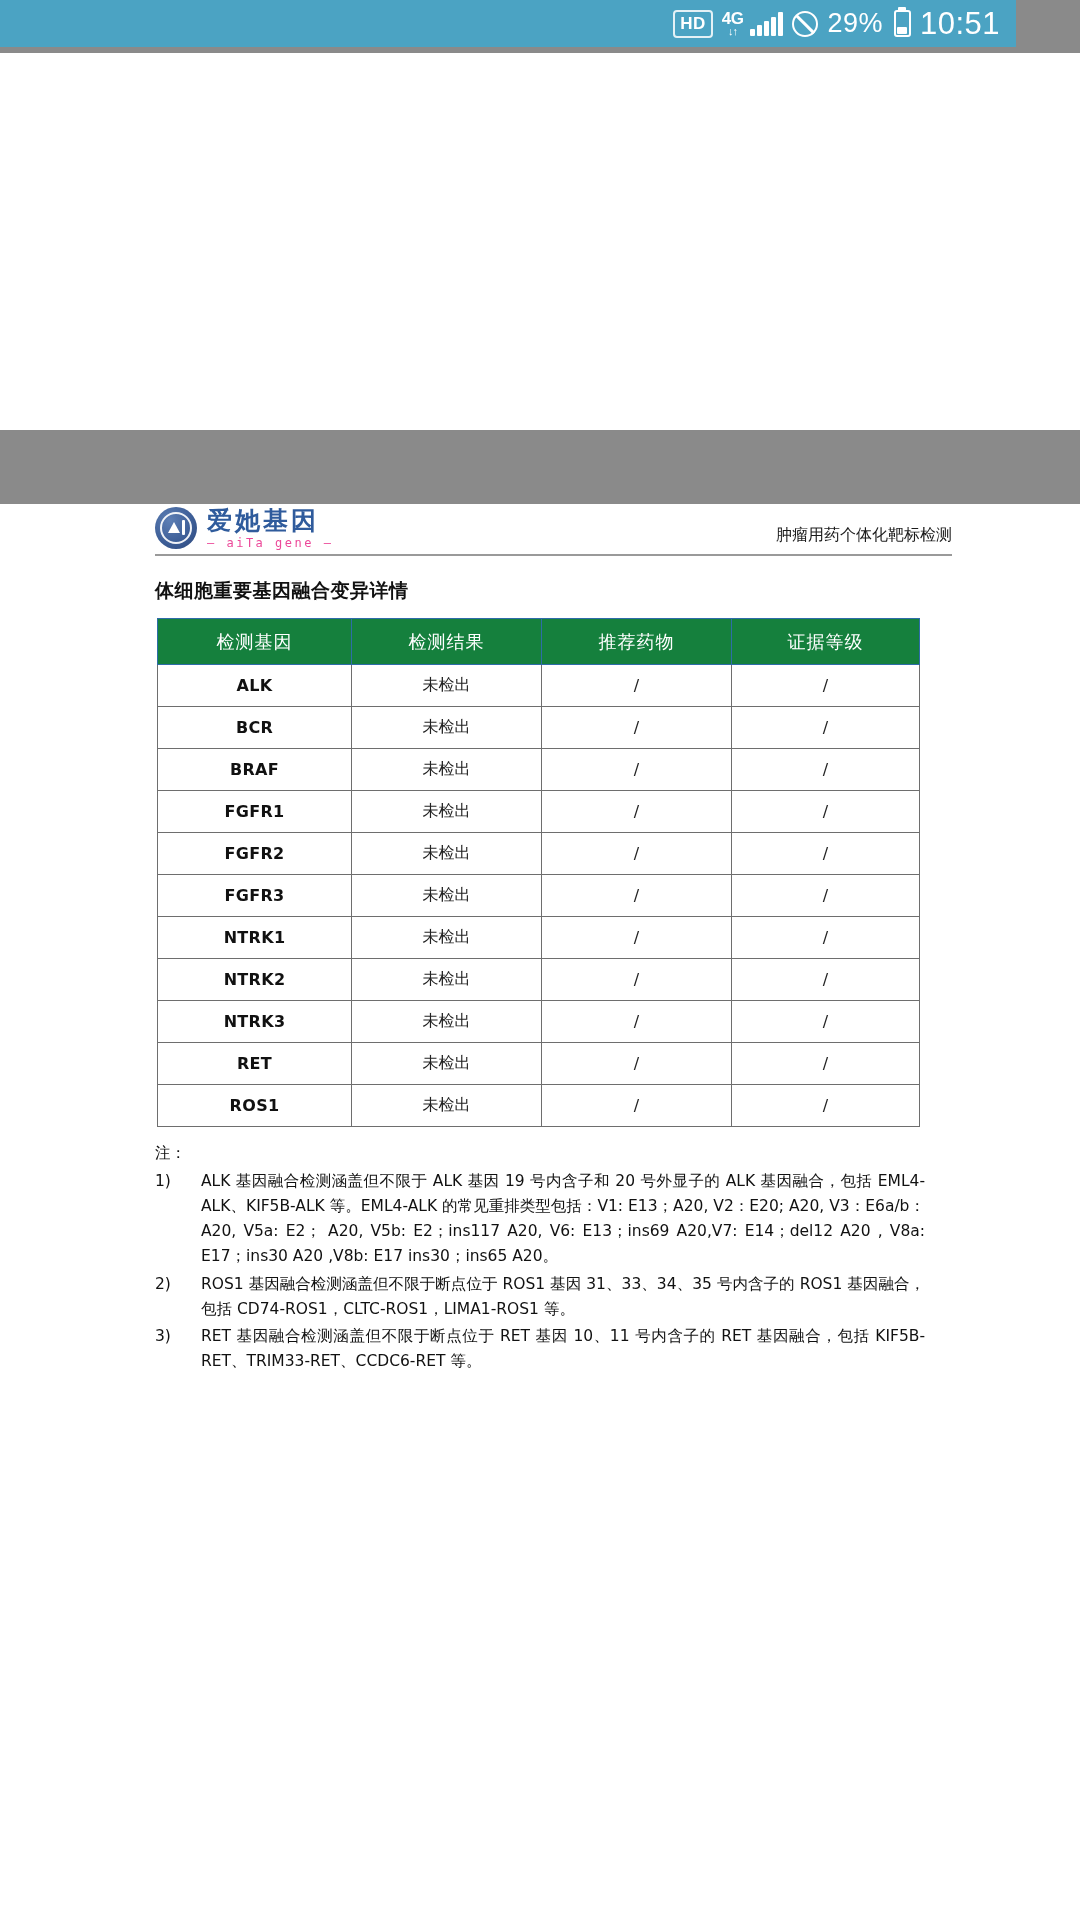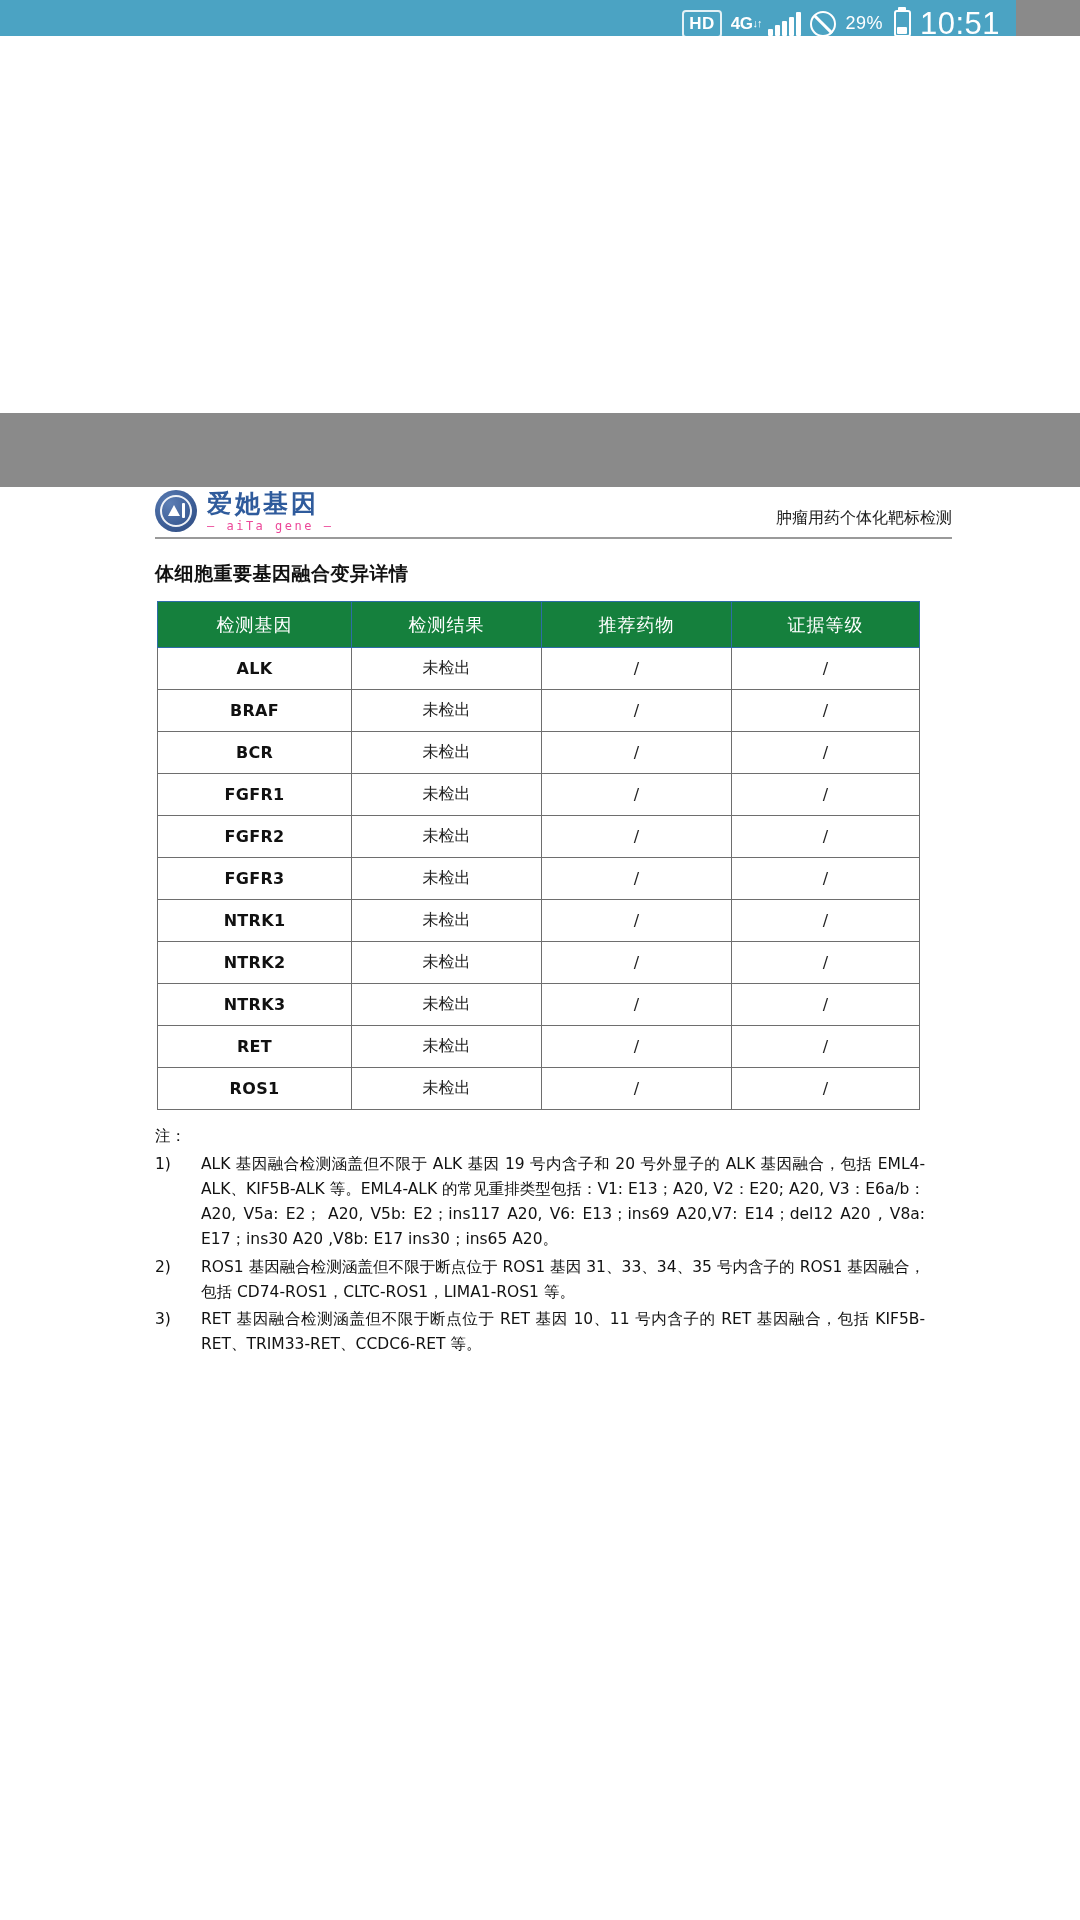--- a/index.html
+++ b/index.html
@@ -22,55 +22,55 @@
   }
   .sb-group { display: flex; align-items: center; gap: 9px; }
   .hd-badge {
     border: 2px solid rgba(255,255,255,.85);
     border-radius: 4px;
     font-size: 17px; font-weight: bold;
     line-height: 1; padding: 3px 5px 4px 5px;
     letter-spacing: .5px;
     color: #ffffff;
   }
-  .net-block { display: flex; flex-direction: row; align-items: center; line-height: 1; }
+  .net-block { display: flex; flex-direction: column; align-items: center; line-height: 1; }
   .net-block .g { font-size: 17px; font-weight: bold; letter-spacing: -.5px; }
   .net-block .arrows { font-size: 11px; margin-top: -1px; letter-spacing: -1px; }
   .bars { display: flex; align-items: flex-end; gap: 2px; height: 24px; margin-left: -2px; }
   .bars i { display: block; width: 5px; background: #ffffff; border-radius: 1px; }
   .bars i:nth-child(1){height:7px;} .bars i:nth-child(2){height:11px;}
   .bars i:nth-child(3){height:15px;} .bars i:nth-child(4){height:19px;}
   .bars i:nth-child(5){height:24px;}
   .no-circle {
     width: 26px; height: 26px; border: 2.5px solid #ffffff;
     border-radius: 50%; position: relative;
   }
   .no-circle::after {
     content:""; position:absolute; left:50%; top:-1px;
     width: 2.5px; height: 25px; background:#ffffff;
     transform: translateX(-50%) rotate(-45deg); transform-origin: center;
   }
-  .pct { font-size: 18px; letter-spacing: .5px; }
+  .pct { font-size: 27px; letter-spacing: .5px; }
   .battery {
     width: 17px; height: 27px; border: 2.5px solid #ffffff;
     border-radius: 3px; position: relative; margin-left: 2px;
   }
   .battery::before {
     content:""; position:absolute; top:-5px; left:50%; transform:translateX(-50%);
     width:8px; height:3px; background:#ffffff; border-radius:1px 1px 0 0;
   }
   .battery::after {
     content:""; position:absolute; left:1.5px; right:1.5px; bottom:1.5px;
     height: 30%; background:#ffffff; border-radius:1px;
   }
   .clock { font-size: 31px; letter-spacing: .5px; }
 
   
   #doc-viewport {
-    position: absolute; top: 36px; left: 0;
+    position: absolute; top: 53px; left: 0;
     width: 1080px; height: 1508px;
     background: #8a8a8a;
     border-radius: 13px;
   }
   .page { background: #ffffff; width: 1080px; position: relative; }
   #page-prev { height: 377px; }
   .page-gap { height: 10px; background: #8a8a8a; }
   #page-main { height: 1486px; padding: 0; }
 
   
@@ -233,27 +233,27 @@
         </tr>
       </thead>
       <tbody id="fusion-body">
           <tr>
             <td class="gene">ALK</td>
             <td class="res">未检出</td>
             <td class="dash">/</td>
             <td class="lvl">/</td>
           </tr>
           <tr>
+            <td class="gene">BCR</td>
+            <td class="res">未检出</td>
+            <td class="dash">/</td>
+            <td class="lvl">/</td>
+          </tr>
+          <tr>
             <td class="gene">BRAF</td>
-            <td class="res">未检出</td>
-            <td class="dash">/</td>
-            <td class="lvl">/</td>
-          </tr>
-          <tr>
-            <td class="gene">BCR</td>
             <td class="res">未检出</td>
             <td class="dash">/</td>
             <td class="lvl">/</td>
           </tr>
           <tr>
             <td class="gene">FGFR1</td>
             <td class="res">未检出</td>
             <td class="dash">/</td>
             <td class="lvl">/</td>
           </tr>

